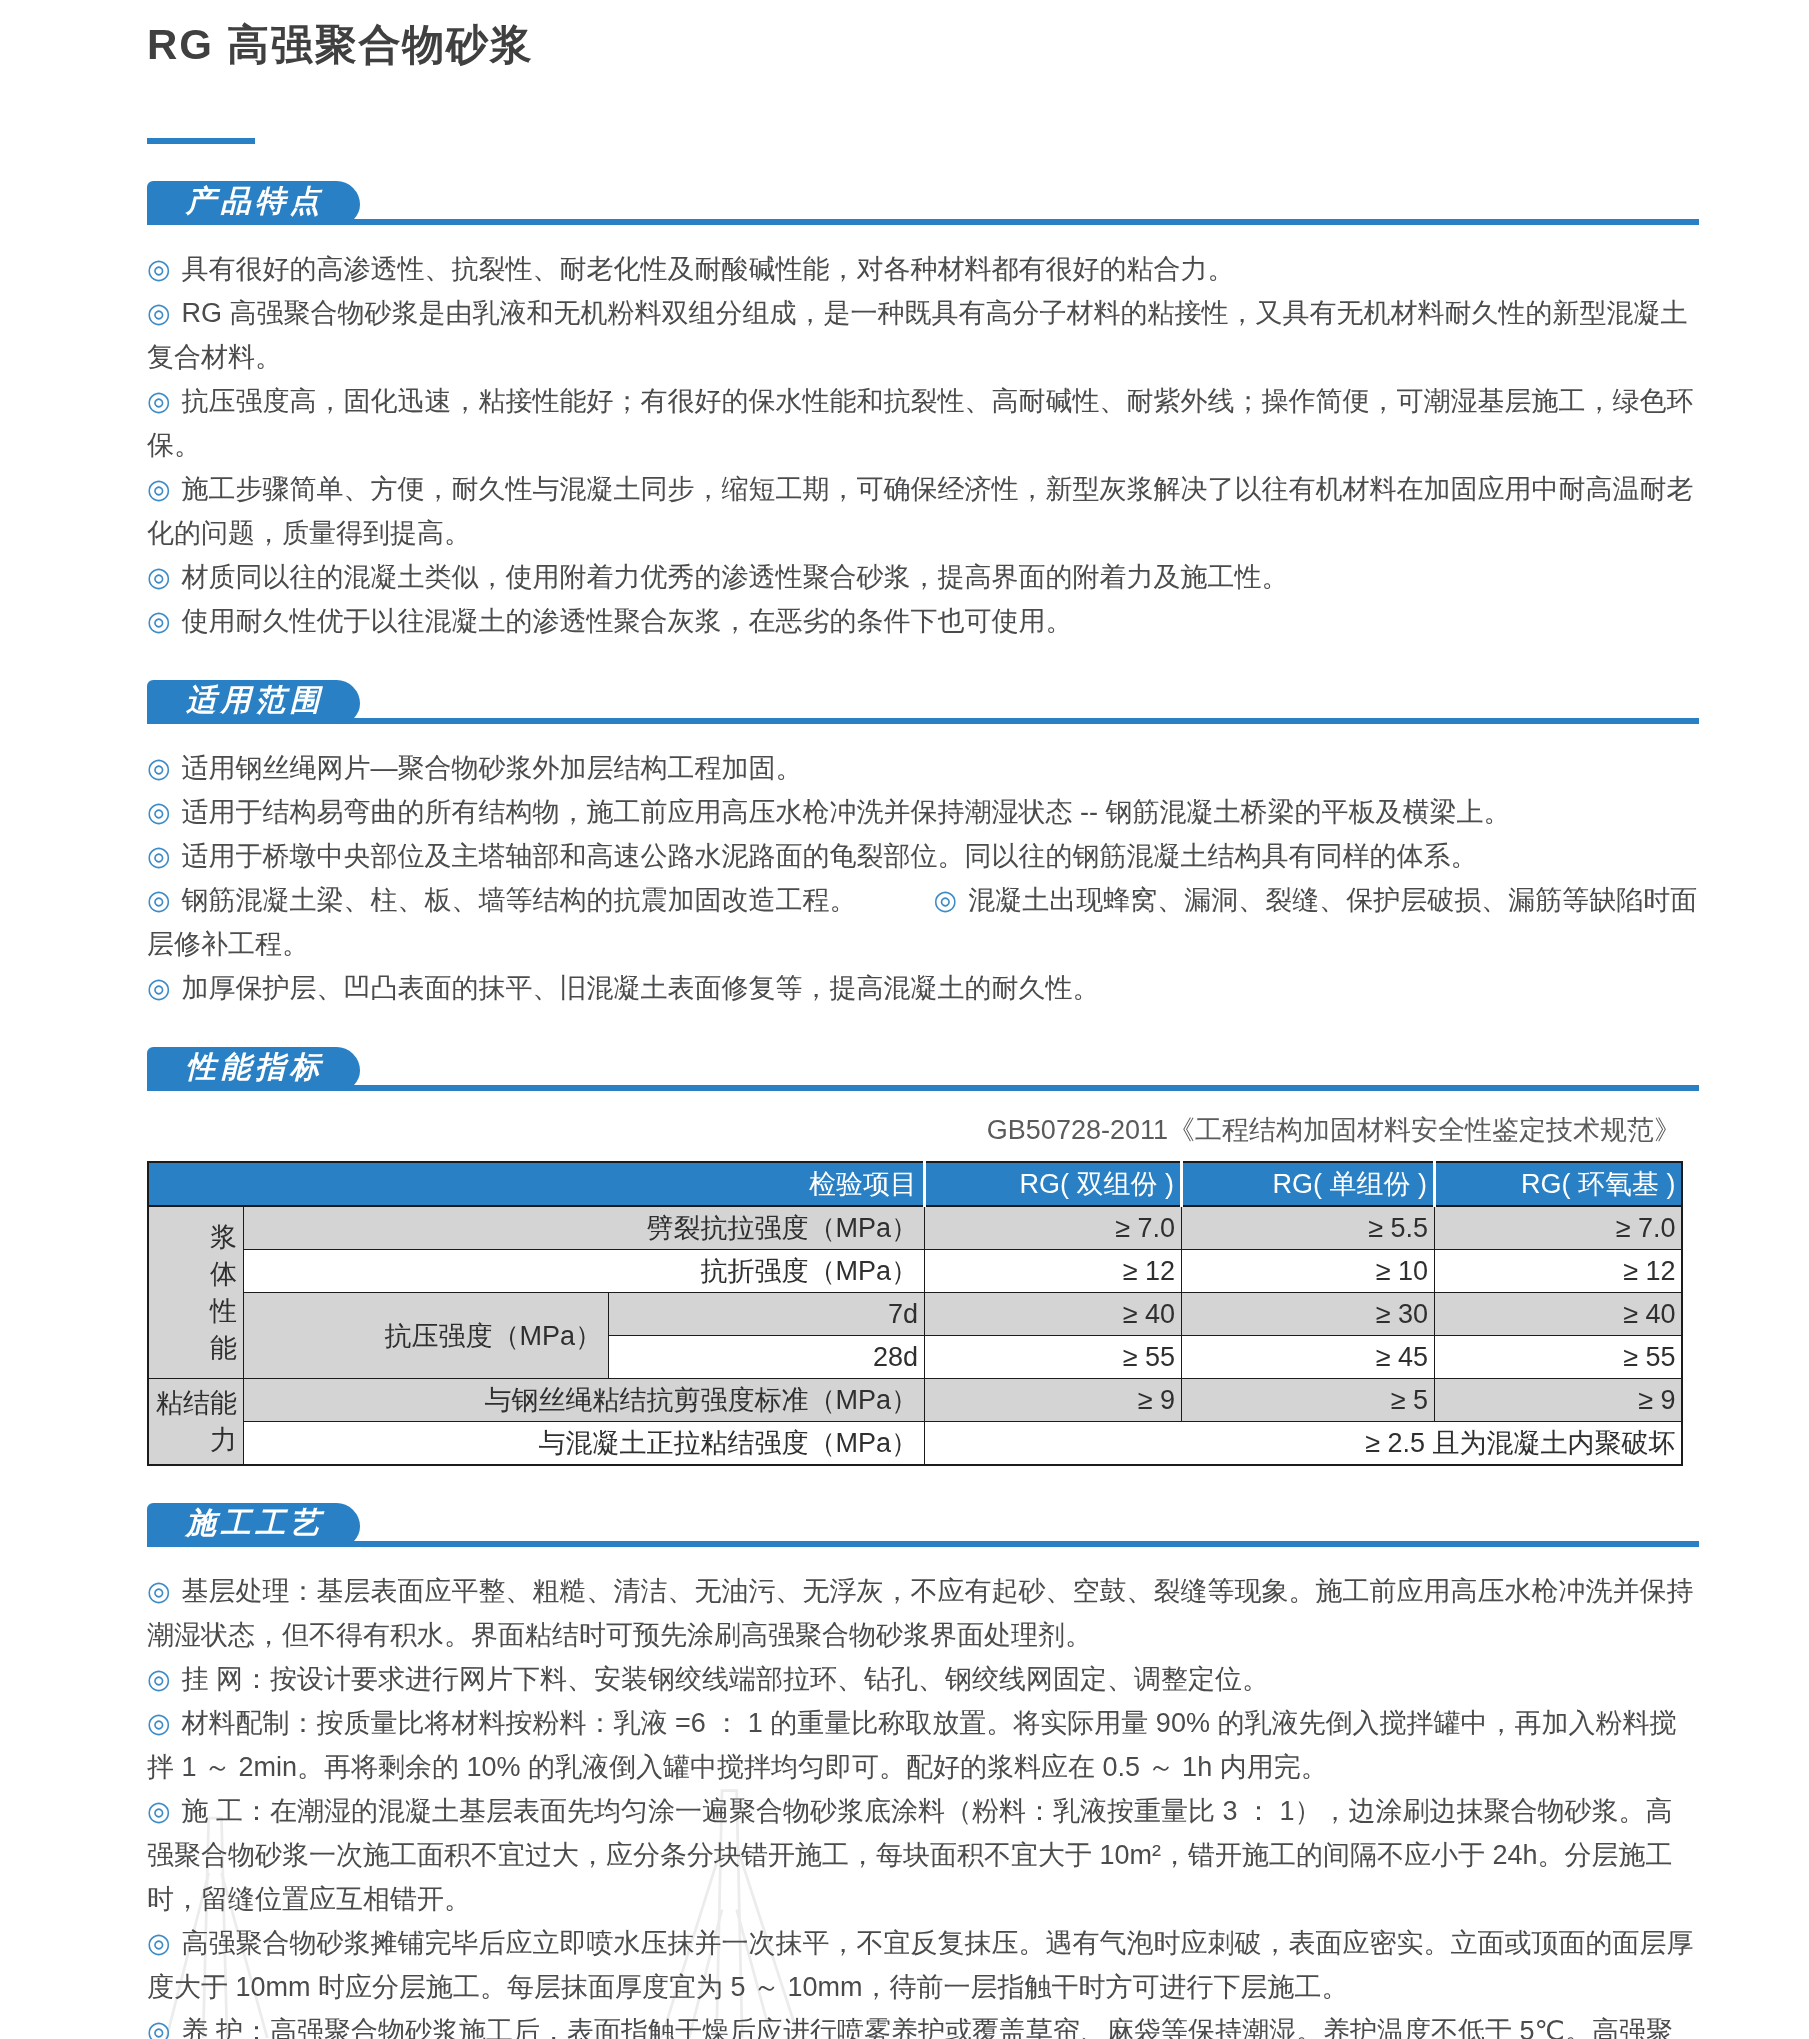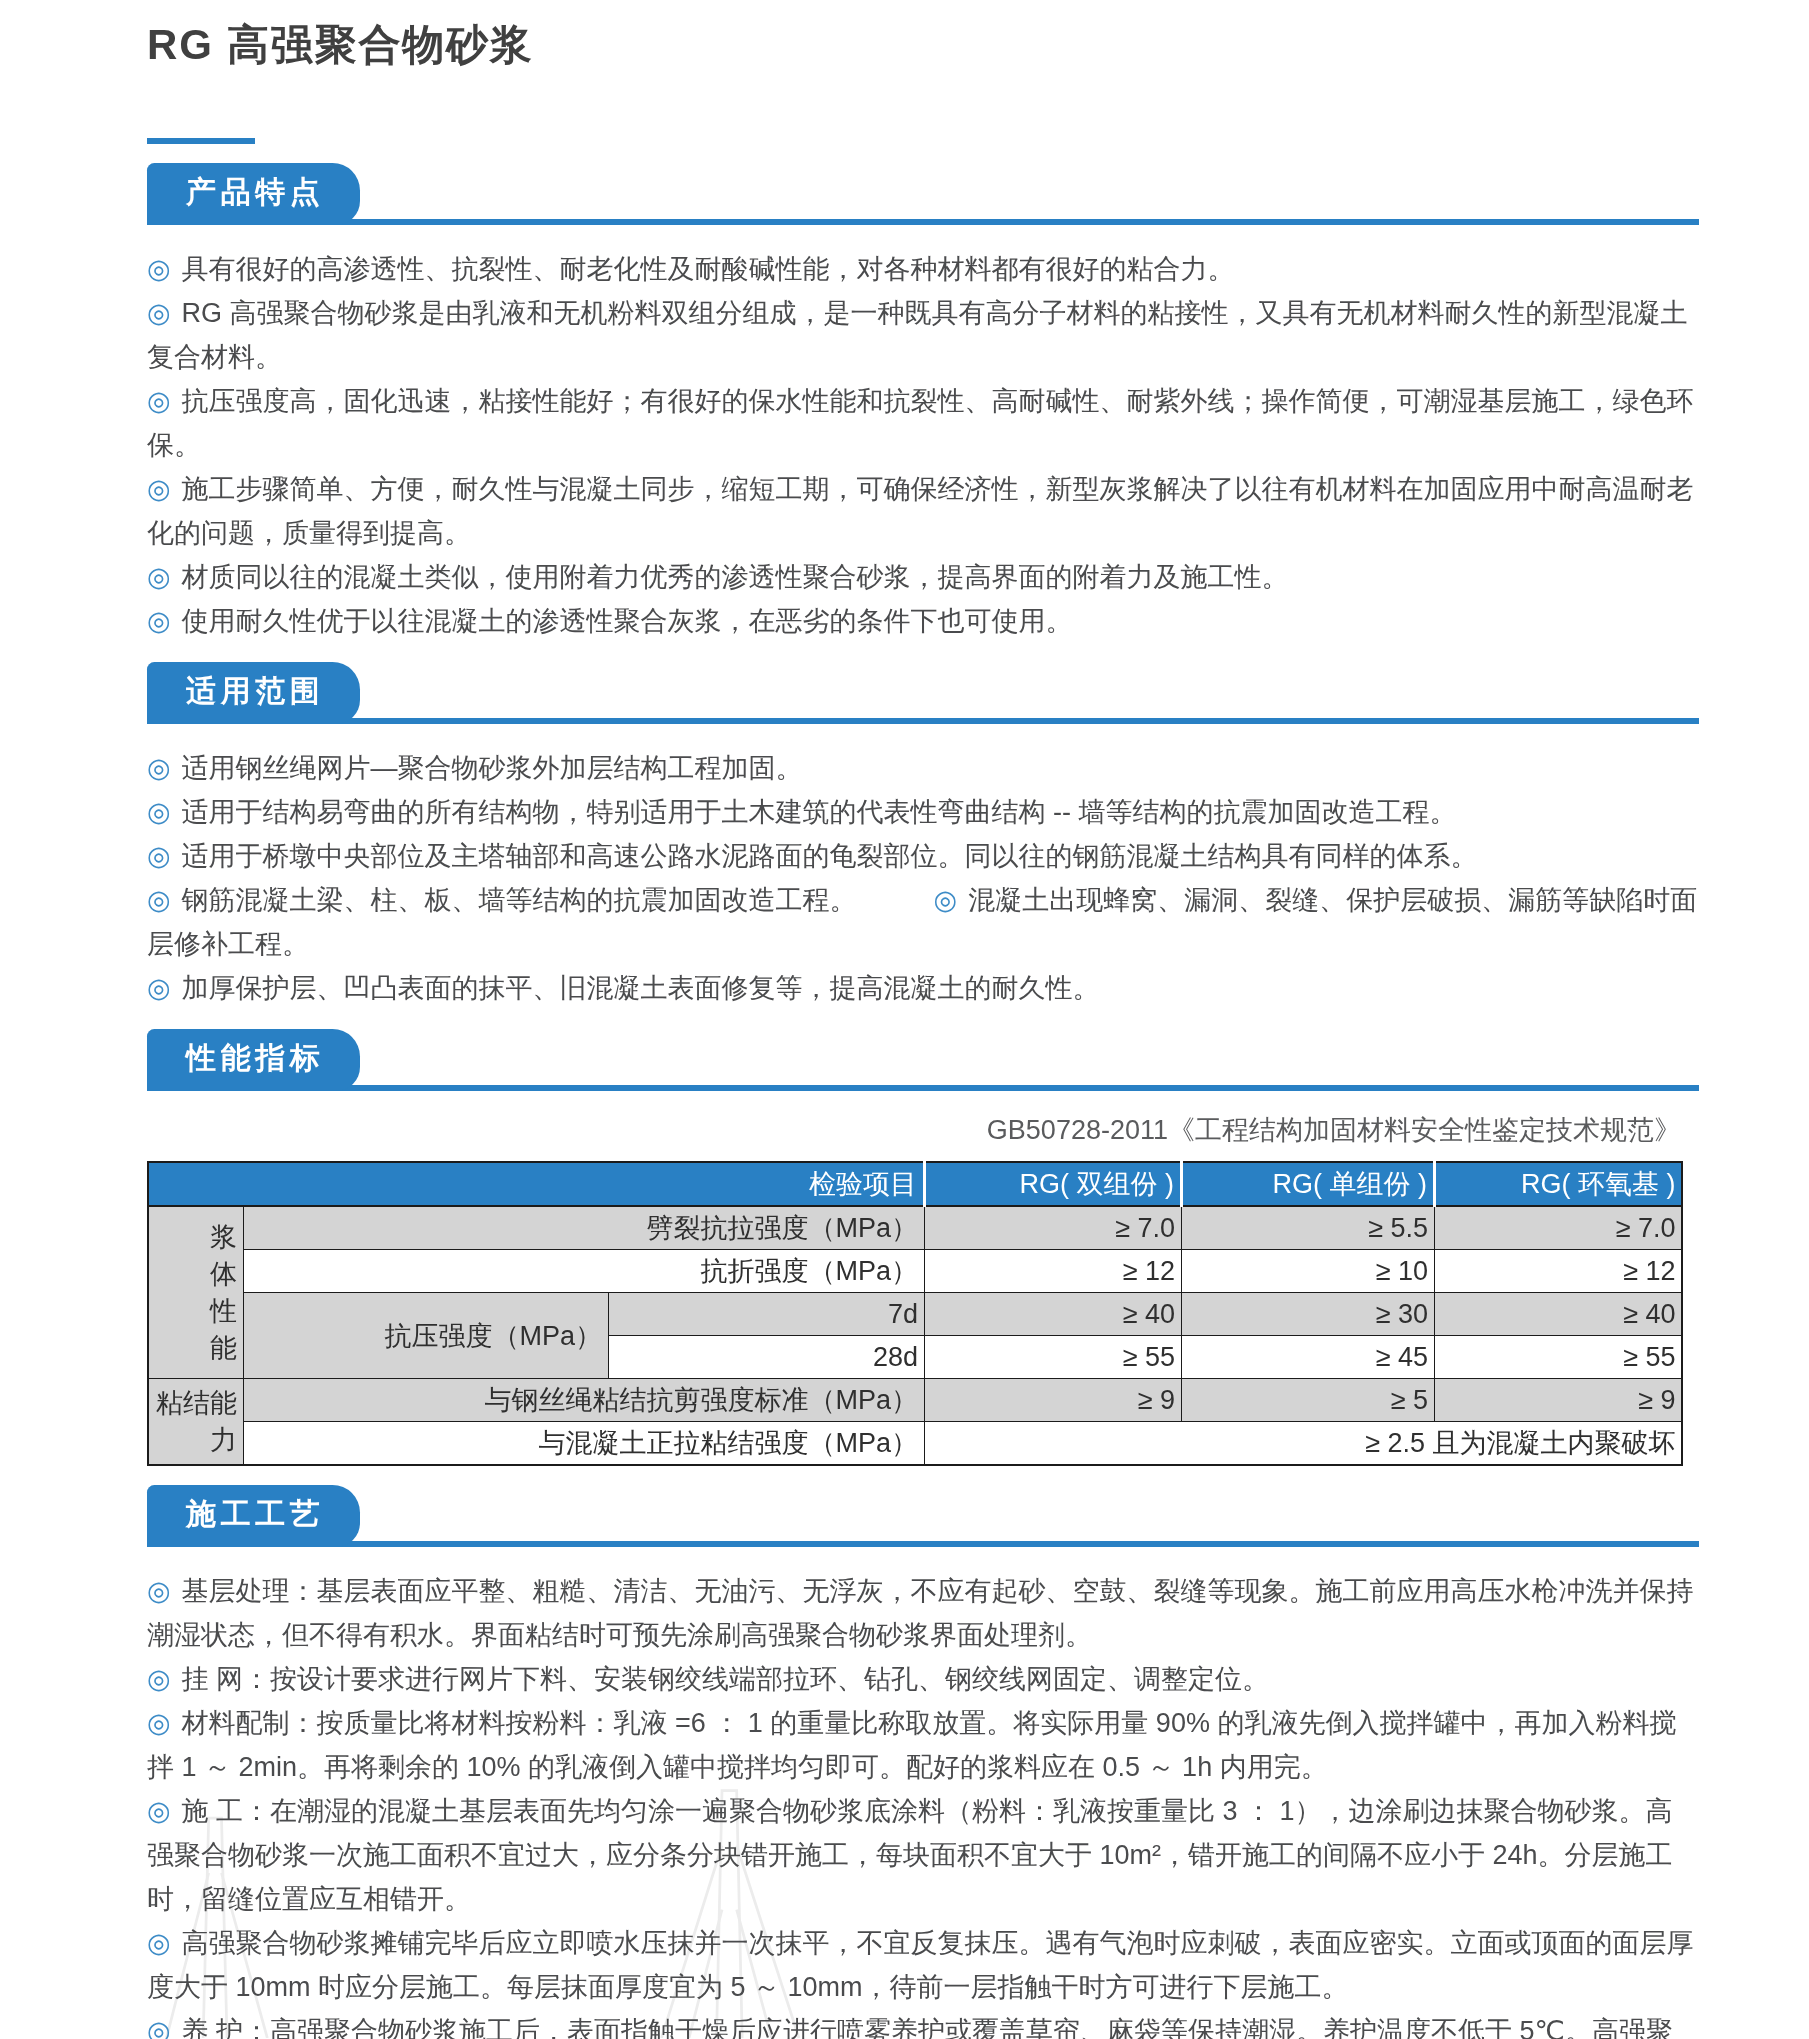--- a/index.html
+++ b/index.html
@@ -16,26 +16,27 @@
   .page-title{
     color:#404040;font-size:42px;font-weight:bold;line-height:50px;letter-spacing:1.8px;
   }
   .title-underline{width:108px;height:6.4px;background:#2980c4;margin-top:68px;}
 
   .section-header{position:relative;height:50px;margin-top:31px;}
   .section-header .section-rule{
     position:absolute;left:0;right:0;bottom:0;height:6.4px;background:#2980c4;
   }
   .section-badge{
-    position:absolute;left:0;bottom:0;height:62px;min-width:213px;box-sizing:border-box;
+    position:absolute;left:0;bottom:0;height:44px;min-width:213px;box-sizing:border-box;
     background:#2980c4;color:#ffffff;
     font-size:30px;font-weight:bold;letter-spacing:4.6px;
     display:flex;align-items:center;justify-content:center;
     padding:0 24px 3.7px 27.5px;
     border-radius:7.3px 27.5px 24px 0;
+    font-style:italic;
   }
 
   .bullet-list{margin-top:22px;}
   .bullet{margin:0;font-size:27px;line-height:44px;color:#4a4b4d;text-align:left;}
   .bi{color:#3e8cc7;margin-right:11px;font-size:27px;}
   .bi.second{margin-left:77px;}
 
   .perf-caption{
     width:1534px;text-align:right;font-size:27px;color:#5a5b5d;
     margin-top:24px;line-height:31px;
@@ -95,21 +96,21 @@
   </div>
 
   <div class="section-header">
     <div class="section-rule"></div>
     <div class="section-badge">
       <span>适用范围</span>
     </div>
   </div>
   <div class="bullet-list">
     <p class="bullet"><span class="bi">◎</span><span>适用钢丝绳网片—聚合物砂浆外加层结构工程加固。</span></p>
-    <p class="bullet"><span class="bi">◎</span><span>适用于结构易弯曲的所有结构物，特别适用于土木建筑的代表性弯曲结构 -- 墙等结构的抗震加固改造工程。</span></p>
+    <p class="bullet"><span class="bi">◎</span><span>适用于结构易弯曲的所有结构物，施工前应用高压水枪冲洗并保持潮湿状态 -- 钢筋混凝土桥梁的平板及横梁上。</span></p>
     <p class="bullet"><span class="bi">◎</span><span>适用于桥墩中央部位及主塔轴部和高速公路水泥路面的龟裂部位。同以往的钢筋混凝土结构具有同样的体系。</span></p>
     <p class="bullet"><span class="bi">◎</span><span>钢筋混凝土梁、柱、板、墙等结构的抗震加固改造工程。</span><span class="bi second">◎</span><span>混凝土出现蜂窝、漏洞、裂缝、保护层破损、漏筋等缺陷时面层修补工程。</span></p>
     <p class="bullet"><span class="bi">◎</span><span>加厚保护层、凹凸表面的抹平、旧混凝土表面修复等，提高混凝土的耐久性。</span></p>
   </div>
 
   <div class="section-header">
     <div class="section-rule"></div>
     <div class="section-badge">
       <span>性能指标</span>
     </div>

